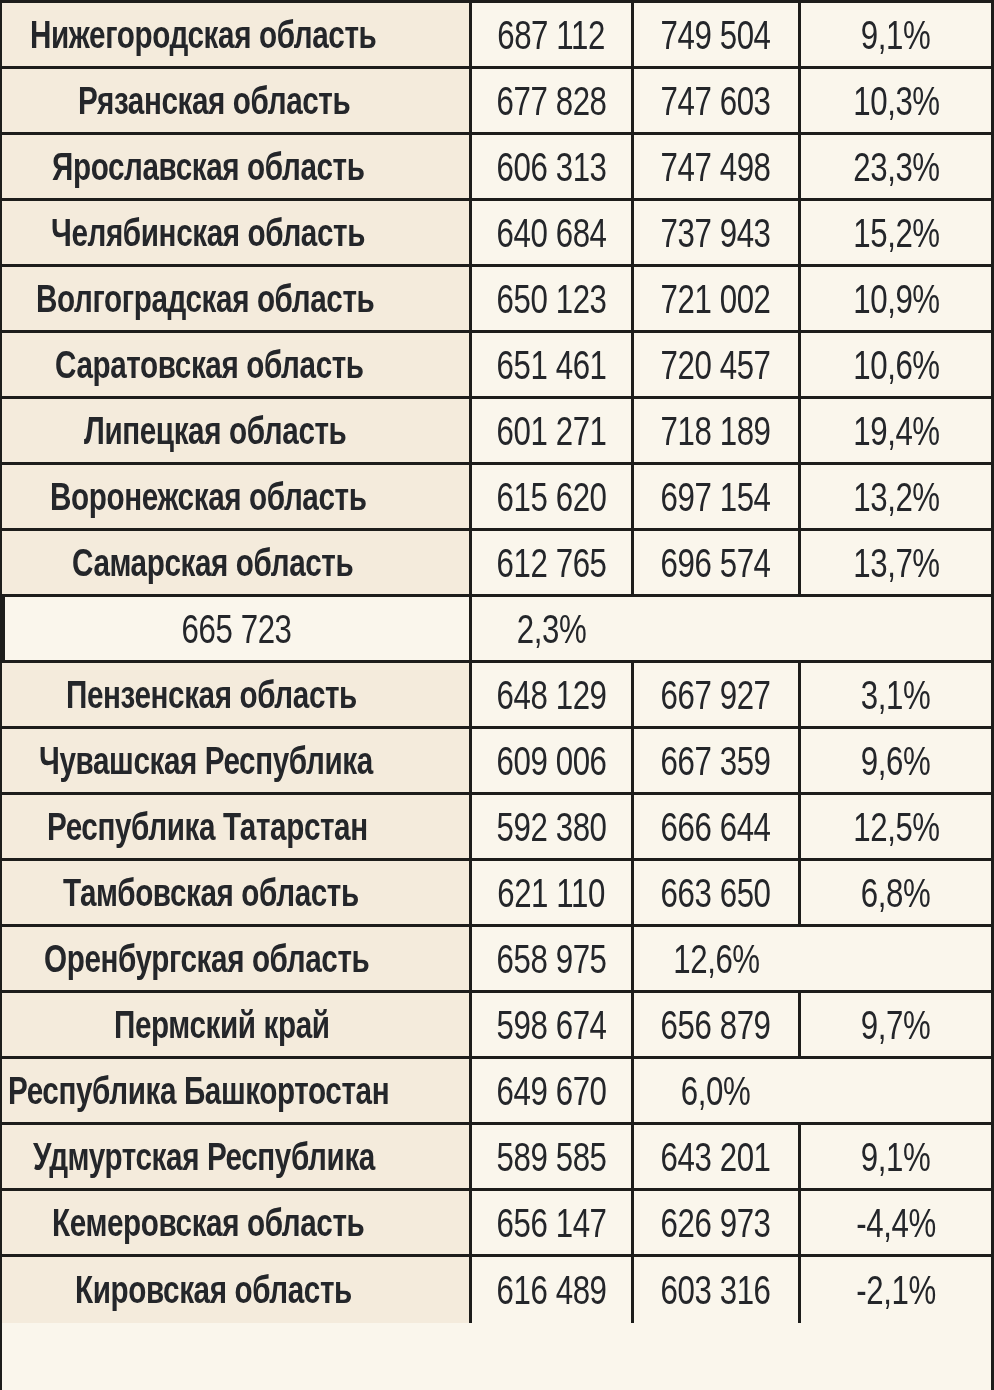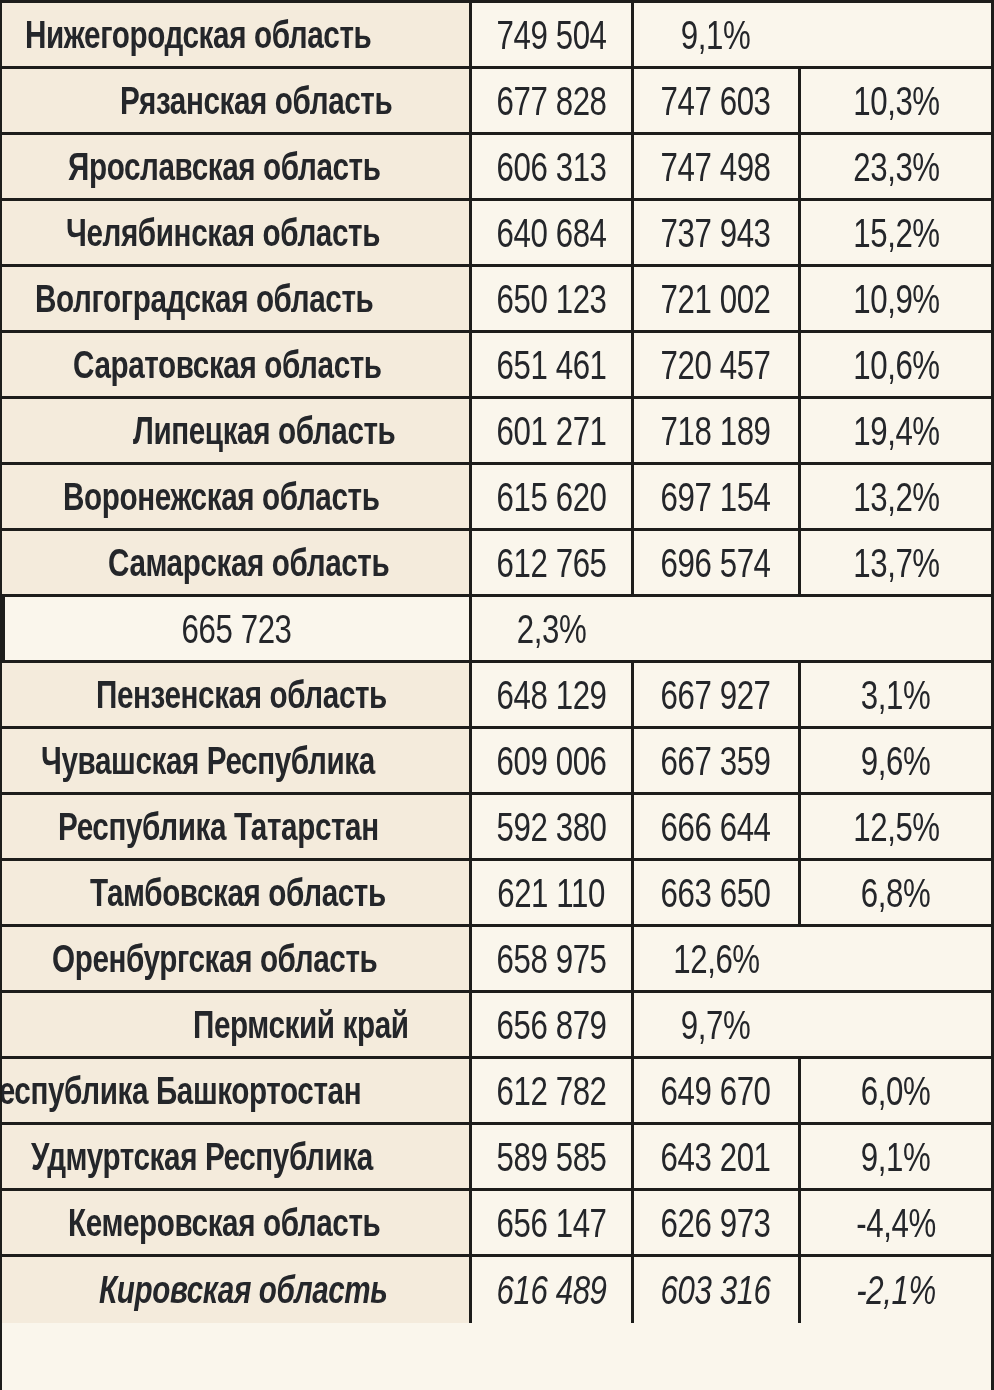--- a/index.html
+++ b/index.html
@@ -11,41 +11,44 @@
     border-right: 3px solid #1d1d1b;
     border-left: 2px solid #1d1d1b;
     font-family: "Liberation Sans", "DejaVu Sans", sans-serif;
   }
   .row {
     display: grid;
     grid-template-columns: 467px 162px 167px 1fr;
     height: 66px; box-sizing: border-box;
     border-bottom: 3px solid #1d1d1b;
   }
-  .row:last-child { border-bottom: none; font-style: italic; }
+  .row:last-child { border-bottom: none; }
   .cell { display: flex; align-items: center; min-width: 0; }
-  .c-region { background: #f4ebdc; padding-left: 34px; justify-content: flex-end; }
+  .c-region { background: #f4ebdc; padding-left: 34px; justify-content: center; }
   .c-num { background: #faf6ec; border-left: 3px solid #1d1d1b; justify-content: center; }
   .t {
     font-size: 40px; color: #24262a; white-space: nowrap;
     letter-spacing: -0.5px; transform: scaleX(0.78); line-height: 1;
   }
   .name { font-weight: 700; font-size: 38px; transform-origin: left center; }
   .num  { font-weight: 400; transform-origin: center center; }
 </style>
 </head>
 <body>
 
 <div class="table">
 
   <div class="row">
     <div class="cell c-region">
         <span class="t name">Нижегородская область</span>
       </div>
     <div class="cell c-num">
+        <span class="t num">687 112</span>
+      </div>
+    <div class="cell c-num">
         <span class="t num">749 504</span>
       </div>
     <div class="cell c-num">
         <span class="t num">9,1%</span>
       </div>
   </div>
 
   <div class="row">
     <div class="cell c-region">
         <span class="t name">Рязанская область</span>
@@ -245,35 +248,35 @@
     <div class="cell c-num">
         <span class="t num">12,6%</span>
       </div>
   </div>
 
   <div class="row">
     <div class="cell c-region">
         <span class="t name">Пермский край</span>
       </div>
     <div class="cell c-num">
+        <span class="t num">598 674</span>
+      </div>
+    <div class="cell c-num">
         <span class="t num">656 879</span>
       </div>
     <div class="cell c-num">
         <span class="t num">9,7%</span>
       </div>
   </div>
 
   <div class="row">
     <div class="cell c-region">
         <span class="t name">Республика Башкортостан</span>
       </div>
     <div class="cell c-num">
-        <span class="t num">612 782</span>
-      </div>
-    <div class="cell c-num">
         <span class="t num">649 670</span>
       </div>
     <div class="cell c-num">
         <span class="t num">6,0%</span>
       </div>
   </div>
 
 
   <div class="row">
     <div class="cell c-region">

